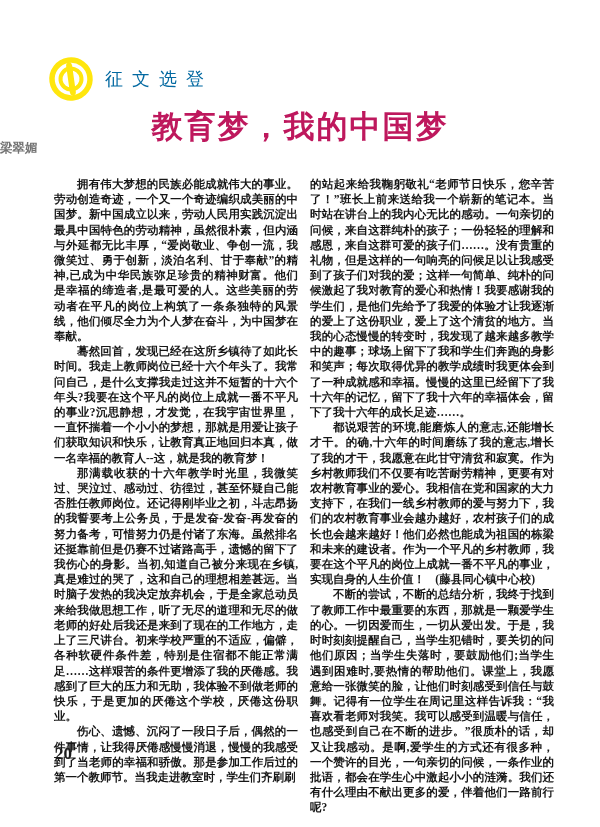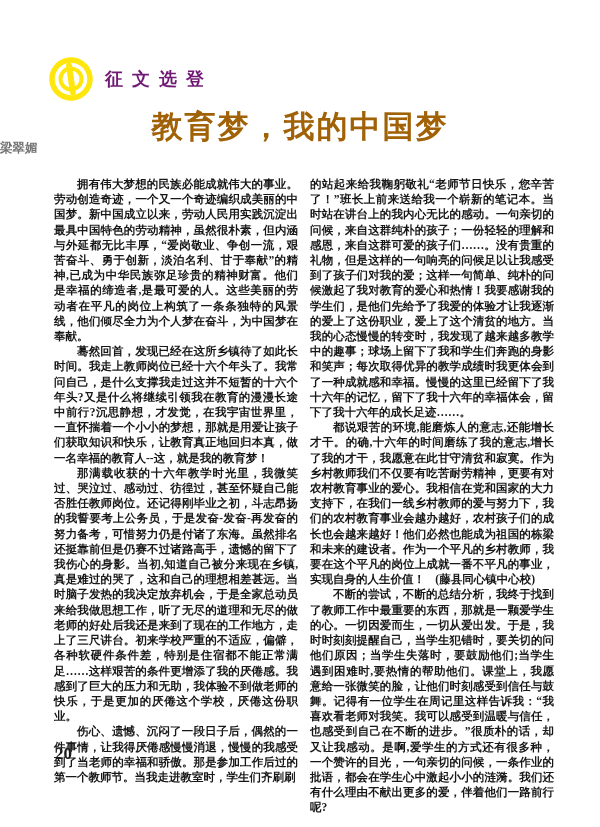--- a/index.html
+++ b/index.html
@@ -10,31 +10,31 @@
     overflow:hidden;
     font-family:"Liberation Serif","DejaVu Serif",serif;
     color:#141414;
   }
   .header-badge{
     position:absolute;left:46px;top:56px;
     display:flex;align-items:center;
   }
   .emblem{width:50px;height:46px;display:block;}
   .badge-label{
-    font-size:18px;font-weight:bold;letter-spacing:9px;
-    margin-left:9px;color:#701a75;
+    font-size:18px;font-weight:normal;letter-spacing:9px;
+    margin-left:9px;color:#0369a1;
     font-family:"Liberation Serif","DejaVu Serif",serif;
     white-space:nowrap;
   }
   .article-title{
     position:absolute;top:106px;left:0;width:100%;
     text-align:center;
     font-family:"Liberation Sans","DejaVu Sans",sans-serif;
     font-size:31px;font-weight:900;letter-spacing:2px;
-    color:#a16207;
+    color:#be185d;
   }
   .article-author{
     position:absolute;top:140px;left:0;width:100%;
     text-align:left;font-size:12.5px;font-weight:bold;color:#737373;
   }
   .columns{
     position:absolute;top:177px;left:54px;width:500px;
     display:flex;gap:12px;
   }
   .col{
@@ -66,22 +66,22 @@
       </g>
     </svg>
     <span class="badge-label">征文选登</span>
   </div>
 
   <div class="article-title">教育梦，我的中国梦</div>
   <div class="article-author">梁翠媚</div>
 
   <div class="columns">
     <div class="col">
-      <p class="para">拥有伟大梦想的民族必能成就伟大的事业。劳动创造奇迹，一个又一个奇迹编织成美丽的中国梦。新中国成立以来，劳动人民用实践沉淀出最具中国特色的劳动精神，虽然很朴素，但内涵与外延都无比丰厚，“爱岗敬业、争创一流，艰苦奋斗、勇于创新，淡泊名利、甘于奉献”的精神,已成为中华民族弥足珍贵的精神财富。他们是幸福的缔造者,是最可爱的人。这些美丽的劳动者在平凡的岗位上构筑了一条条独特的风景线，他们倾尽全力为个人梦在奋斗，为中国梦在奉献。</p>
-      <p class="para">蓦然回首，发现已经在这所乡镇待了如此长时间。我走上教师岗位已经十六个年头了。我常问自己，是什么支撑我走过这并不短暂的十六个年头?又是什么将继续引领我在教育的漫漫长途中前行?沉思静想，才发觉，在我宇宙世界里，一直怀揣着一个小小的梦想，那就是用爱让孩子们获取知识和快乐，让教育真正地回归本真，做一名幸福的教育人--这，就是我的教育梦！</p>
+      <p class="para">拥有伟大梦想的民族必能成就伟大的事业。劳动创造奇迹，一个又一个奇迹编织成美丽的中国梦。新中国成立以来，劳动人民用实践沉淀出最具中国特色的劳动精神，虽然很朴素，但内涵与外延都无比丰厚，“爱岗敬业、争创一流，我微笑过、勇于创新，淡泊名利、甘于奉献”的精神,已成为中华民族弥足珍贵的精神财富。他们是幸福的缔造者,是最可爱的人。这些美丽的劳动者在平凡的岗位上构筑了一条条独特的风景线，他们倾尽全力为个人梦在奋斗，为中国梦在奉献。</p>
+      <p class="para">蓦然回首，发现已经在这所乡镇待了如此长时间。我走上教师岗位已经十六个年头了。我常问自己，是什么支撑我走过这并不短暂的十六个年头?我要在这个平凡的岗位上成就一番不平凡的事业?沉思静想，才发觉，在我宇宙世界里，一直怀揣着一个小小的梦想，那就是用爱让孩子们获取知识和快乐，让教育真正地回归本真，做一名幸福的教育人--这，就是我的教育梦！</p>
       <p class="para">那满载收获的十六年教学时光里，我微笑过、哭泣过、感动过、彷徨过，甚至怀疑自己能否胜任教师岗位。还记得刚毕业之初，斗志昂扬的我誓要考上公务员，于是发奋-发奋-再发奋的努力备考，可惜努力仍是付诸了东海。虽然排名还挺靠前但是仍赛不过诸路高手，遗憾的留下了我伤心的身影。当初,知道自己被分来现在乡镇,真是难过的哭了，这和自己的理想相差甚远。当时脑子发热的我决定放弃机会，于是全家总动员来给我做思想工作，听了无尽的道理和无尽的做老师的好处后我还是来到了现在的工作地方，走上了三尺讲台。初来学校严重的不适应，偏僻，各种软硬件条件差，特别是住宿都不能正常满足……这样艰苦的条件更增添了我的厌倦感。我感到了巨大的压力和无助，我体验不到做老师的快乐，于是更加的厌倦这个学校，厌倦这份职业。</p>
       <p class="para">伤心、遗憾、沉闷了一段日子后，偶然的一件事情，让我得厌倦感慢慢消退，慢慢的我感受到了当老师的幸福和骄傲。那是参加工作后过的第一个教师节。当我走进教室时，学生们齐刷刷</p>
     </div>
     <div class="col">
       <p class="para cont">的站起来给我鞠躬敬礼“老师节日快乐，您辛苦了！”班长上前来送给我一个崭新的笔记本。当时站在讲台上的我内心无比的感动。一句亲切的问候，来自这群纯朴的孩子；一份轻轻的理解和感恩，来自这群可爱的孩子们……。没有贵重的礼物，但是这样的一句响亮的问候足以让我感受到了孩子们对我的爱；这样一句简单、纯朴的问候激起了我对教育的爱心和热情！我要感谢我的学生们，是他们先给予了我爱的体验才让我逐渐的爱上了这份职业，爱上了这个清贫的地方。当我的心态慢慢的转变时，我发现了越来越多教学中的趣事；球场上留下了我和学生们奔跑的身影和笑声；每次取得优异的教学成绩时我更体会到了一种成就感和幸福。慢慢的这里已经留下了我十六年的记忆，留下了我十六年的幸福体会，留下了我十六年的成长足迹……。</p>
       <p class="para"><span>都说艰苦的环境,能磨炼人的意志,还能增长才干。的确,十六年的时间磨练了我的意志,增长了我的才干，我愿意在此甘守清贫和寂寞。作为乡村教师我们不仅要有吃苦耐劳精神，更要有对农村教育事业的爱心。我相信在党和国家的大力支持下，在我们一线乡村教师的爱与努力下，我们的农村教育事业会越办越好，农村孩子们的成长也会越来越好！他们必然也能成为祖国的栋梁和未来的建设者。作为一个平凡的乡村教师，我要在这个平凡的岗位上成就一番不平凡的事业，实现自身的人生价值！</span><span class="school">(藤县同心镇中心校)</span></p>
       <p class="para">不断的尝试，不断的总结分析，我终于找到了教师工作中最重要的东西，那就是一颗爱学生的心。一切因爱而生，一切从爱出发。于是，我时时刻刻提醒自己，当学生犯错时，要关切的问他们原因；当学生失落时，要鼓励他们;当学生遇到困难时,要热情的帮助他们。课堂上，我愿意给一张微笑的脸，让他们时刻感受到信任与鼓舞。记得有一位学生在周记里这样告诉我：“我喜欢看老师对我笑。我可以感受到温暖与信任，也感受到自己在不断的进步。”很质朴的话，却又让我感动。是啊,爱学生的方式还有很多种，一个赞许的目光，一句亲切的问候，一条作业的批语，都会在学生心中激起小小的涟漪。我们还有什么理由不献出更多的爱，伴着他们一路前行呢?</p>
     </div>
   </div>
 

